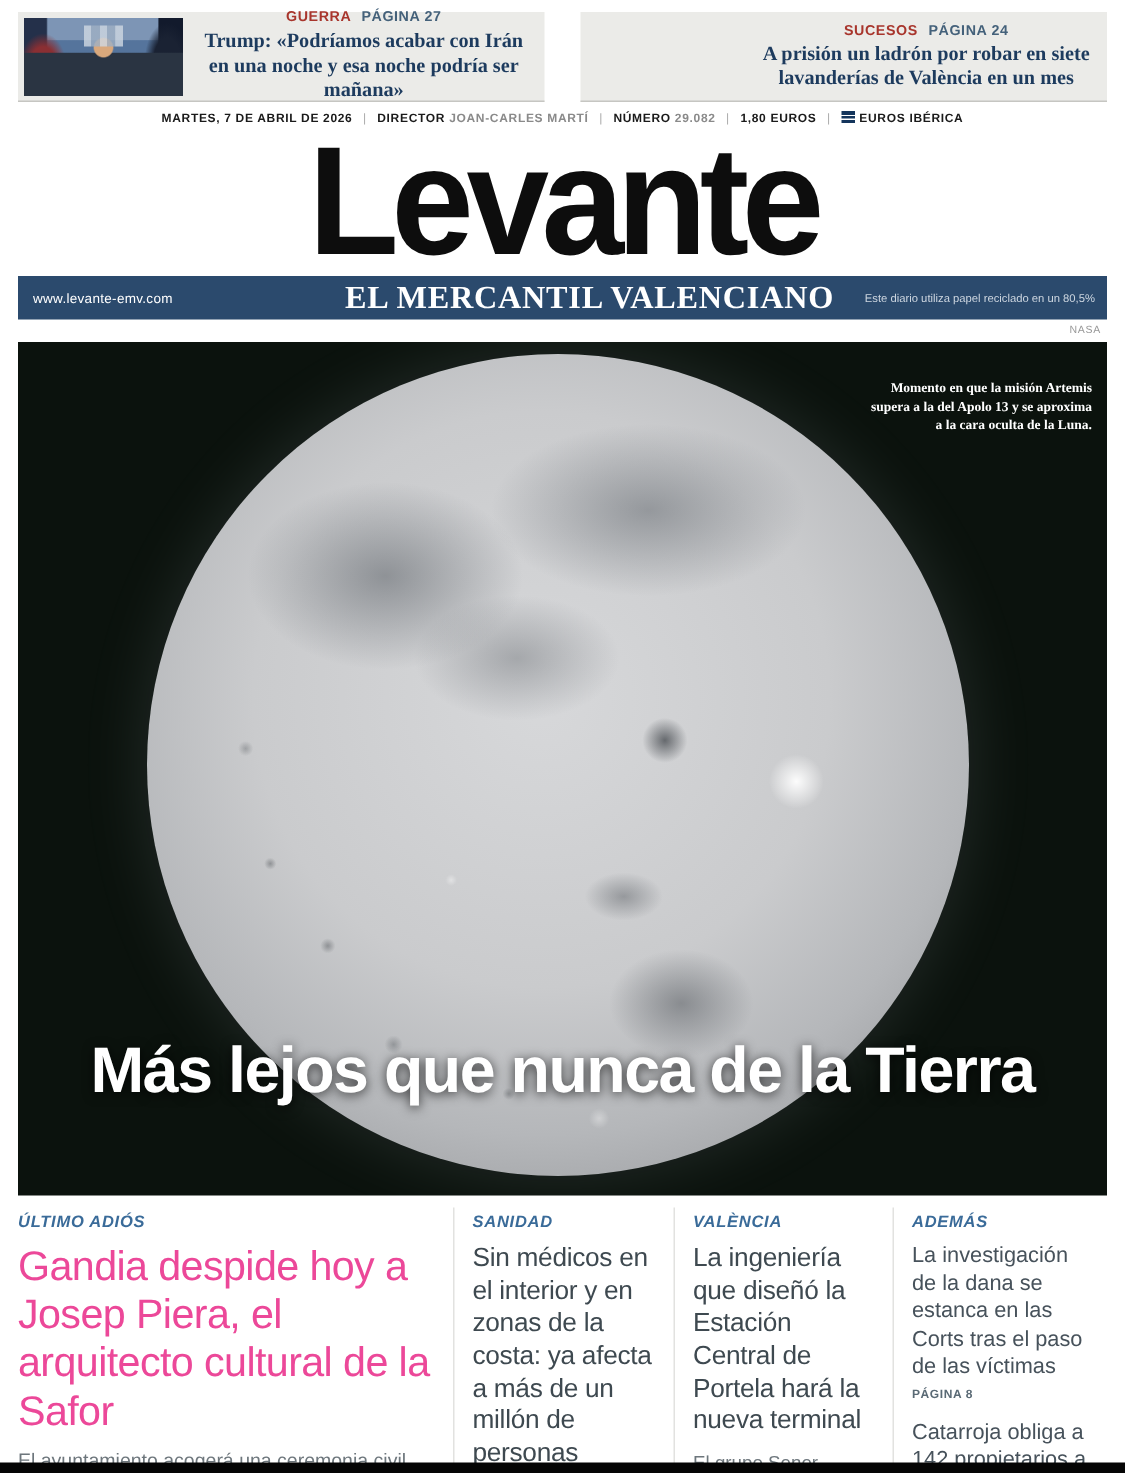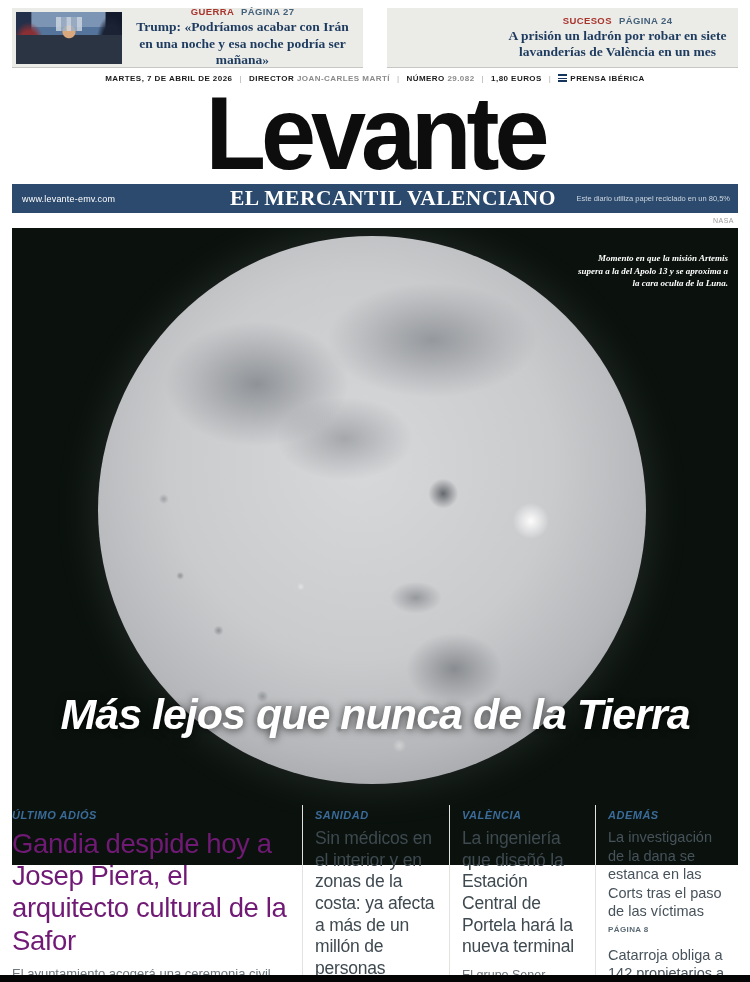--- a/index.html
+++ b/index.html
@@ -62,22 +62,22 @@
   .blue-bar {
     position:absolute; top:184px; left:12px; right:12px; height:29px;
     background:#2b4a6d; color:#fff; display:flex; align-items:center;
   }
   .bb-left { position:absolute; left:10px; font-size:9px; letter-spacing:.2px; }
   .bb-center { width:100%; text-align:center; font-family:"Liberation Serif", serif; font-weight:bold; font-size:21.5px; letter-spacing:.5px;padding-left:36px; }
   .bb-right { position:absolute; right:8px; font-size:7.5px; color:#cdd6e0;padding-left:32px; }
   .photo-credit { position:absolute; top:217px; right:16px; font-size:7px; color:#999; letter-spacing:.5px; }
   
   .cover {
-    position:absolute; top:228px; left:12px; right:12px; height:637px;
-    background:#0b120d; overflow:hidden;font-style:italic;
+    position:absolute; top:228px; left:12px; right:12px; height:569px;
+    background:#0b120d; overflow:hidden;
   }
   .moon {
     position:absolute; left:86px; top:8px; width:548px; height:548px; border-radius:50%;
     background:
       radial-gradient(circle 26px at 79% 52%, rgba(255,255,255,.95), rgba(255,255,255,0) 70%),
       radial-gradient(circle 15px at 63% 47%, rgba(75,79,84,.8), transparent 100%),
       radial-gradient(ellipse 48px 36px at 65% 79%, rgba(98,102,107,.6), transparent 100%),
       radial-gradient(ellipse 26px 16px at 58% 66%, rgba(105,109,114,.55), transparent 100%),
       radial-gradient(ellipse 135px 92px at 29% 27%, rgba(104,109,115,.62), transparent 68%),
       radial-gradient(ellipse 150px 82px at 61% 19%, rgba(108,113,119,.58), transparent 70%),
@@ -113,21 +113,21 @@
   }
   .cover-deck .pageref { font-size:8.5px; font-weight:bold; color:#cfd6da; letter-spacing:.5px; }
   
   .bottom {
     position:absolute; top:805px; left:12px; right:12px; bottom:10px;
     display:grid; grid-template-columns:290px 147px 146px 1fr;
   }
   .col { padding-right:12px; }
   .col + .col { border-left:1px solid #e2e2e0; padding-left:12px; }
   .kicker { font-size:11px; font-weight:bold; letter-spacing:.5px; color:#3a6b99; margin:4px 0 7px;font-style:italic; }
-  .h-col1 { font-size:27.5px; line-height:1.17; color:#701a75; letter-spacing:-.4px; }
+  .h-col1 { font-size:27.5px; line-height:1.17; color:#ec4899; letter-spacing:-.4px; }
   .h-col { font-size:17.5px; line-height:1.24; color:#3e4950; letter-spacing:-.2px; }
   .deck1 { font-size:13px; color:#6d767c; margin-top:9px; }
   .deck { font-size:12.5px; line-height:1.3; color:#6d767c; margin-top:9px; }
   .item-text { font-size:14.5px; line-height:1.28; color:#47525b; }
   .item-page { font-size:8px; font-weight:bold; letter-spacing:.4px; color:#5a6a75; margin:4px 0 12px; }
   .black-bar { position:absolute; left:0; right:0; bottom:0; height:7px; background:#050505; }
 </style>
 </head>
 <body>
 
@@ -158,21 +158,21 @@
 
   <div class="dateline">
     <span>MARTES, 7 DE ABRIL DE 2026</span>
     <span class="sep">|</span>
     <span><b>DIRECTOR</b> <span class="soft">JOAN-CARLES MARTÍ</span></span>
     <span class="sep">|</span>
     <span><b>NÚMERO</b> <span class="soft">29.082</span></span>
     <span class="sep">|</span>
     <span>1,80 EUROS</span>
     <span class="sep">|</span>
-    <span><span class="pi-logo"></span><b>PRENSA IBÉRICA</b></span>
+    <span><span class="pi-logo"></span><b>EUROS IBÉRICA</b></span>
   </div>
 
   <div class="masthead">
     <span class="masthead-title">Levante</span>
   </div>
   <div class="blue-bar">
     <span class="bb-left">www.levante-emv.com</span>
     <span class="bb-center">EL MERCANTIL VALENCIANO</span>
     <span class="bb-right">Este diario utiliza papel reciclado en un 80,5%</span>
   </div>

